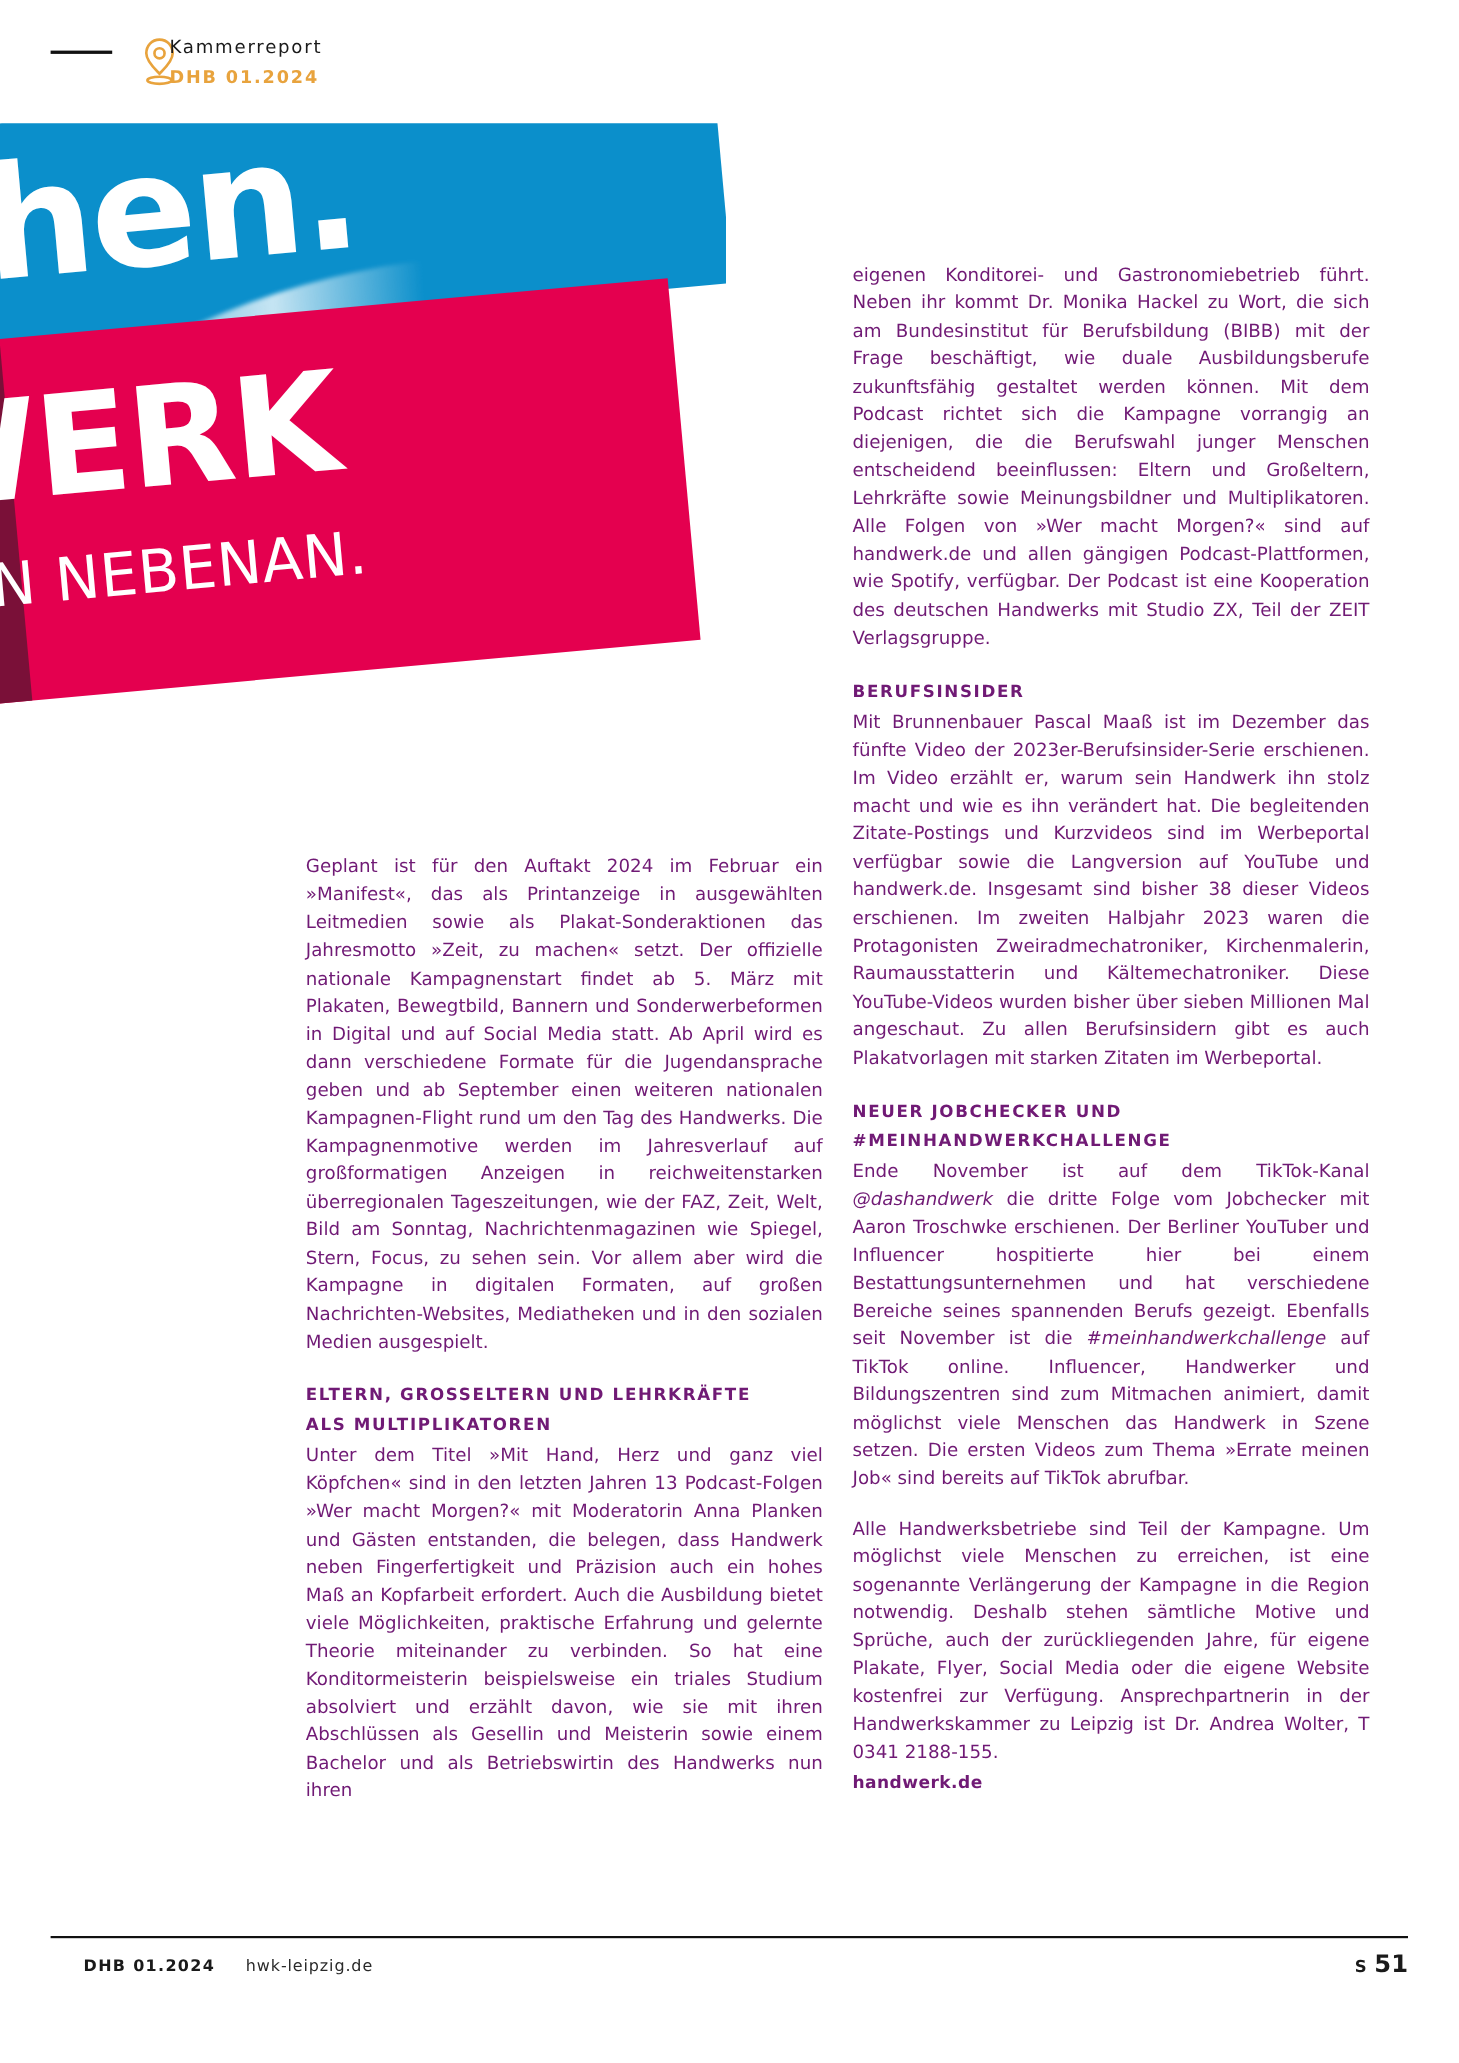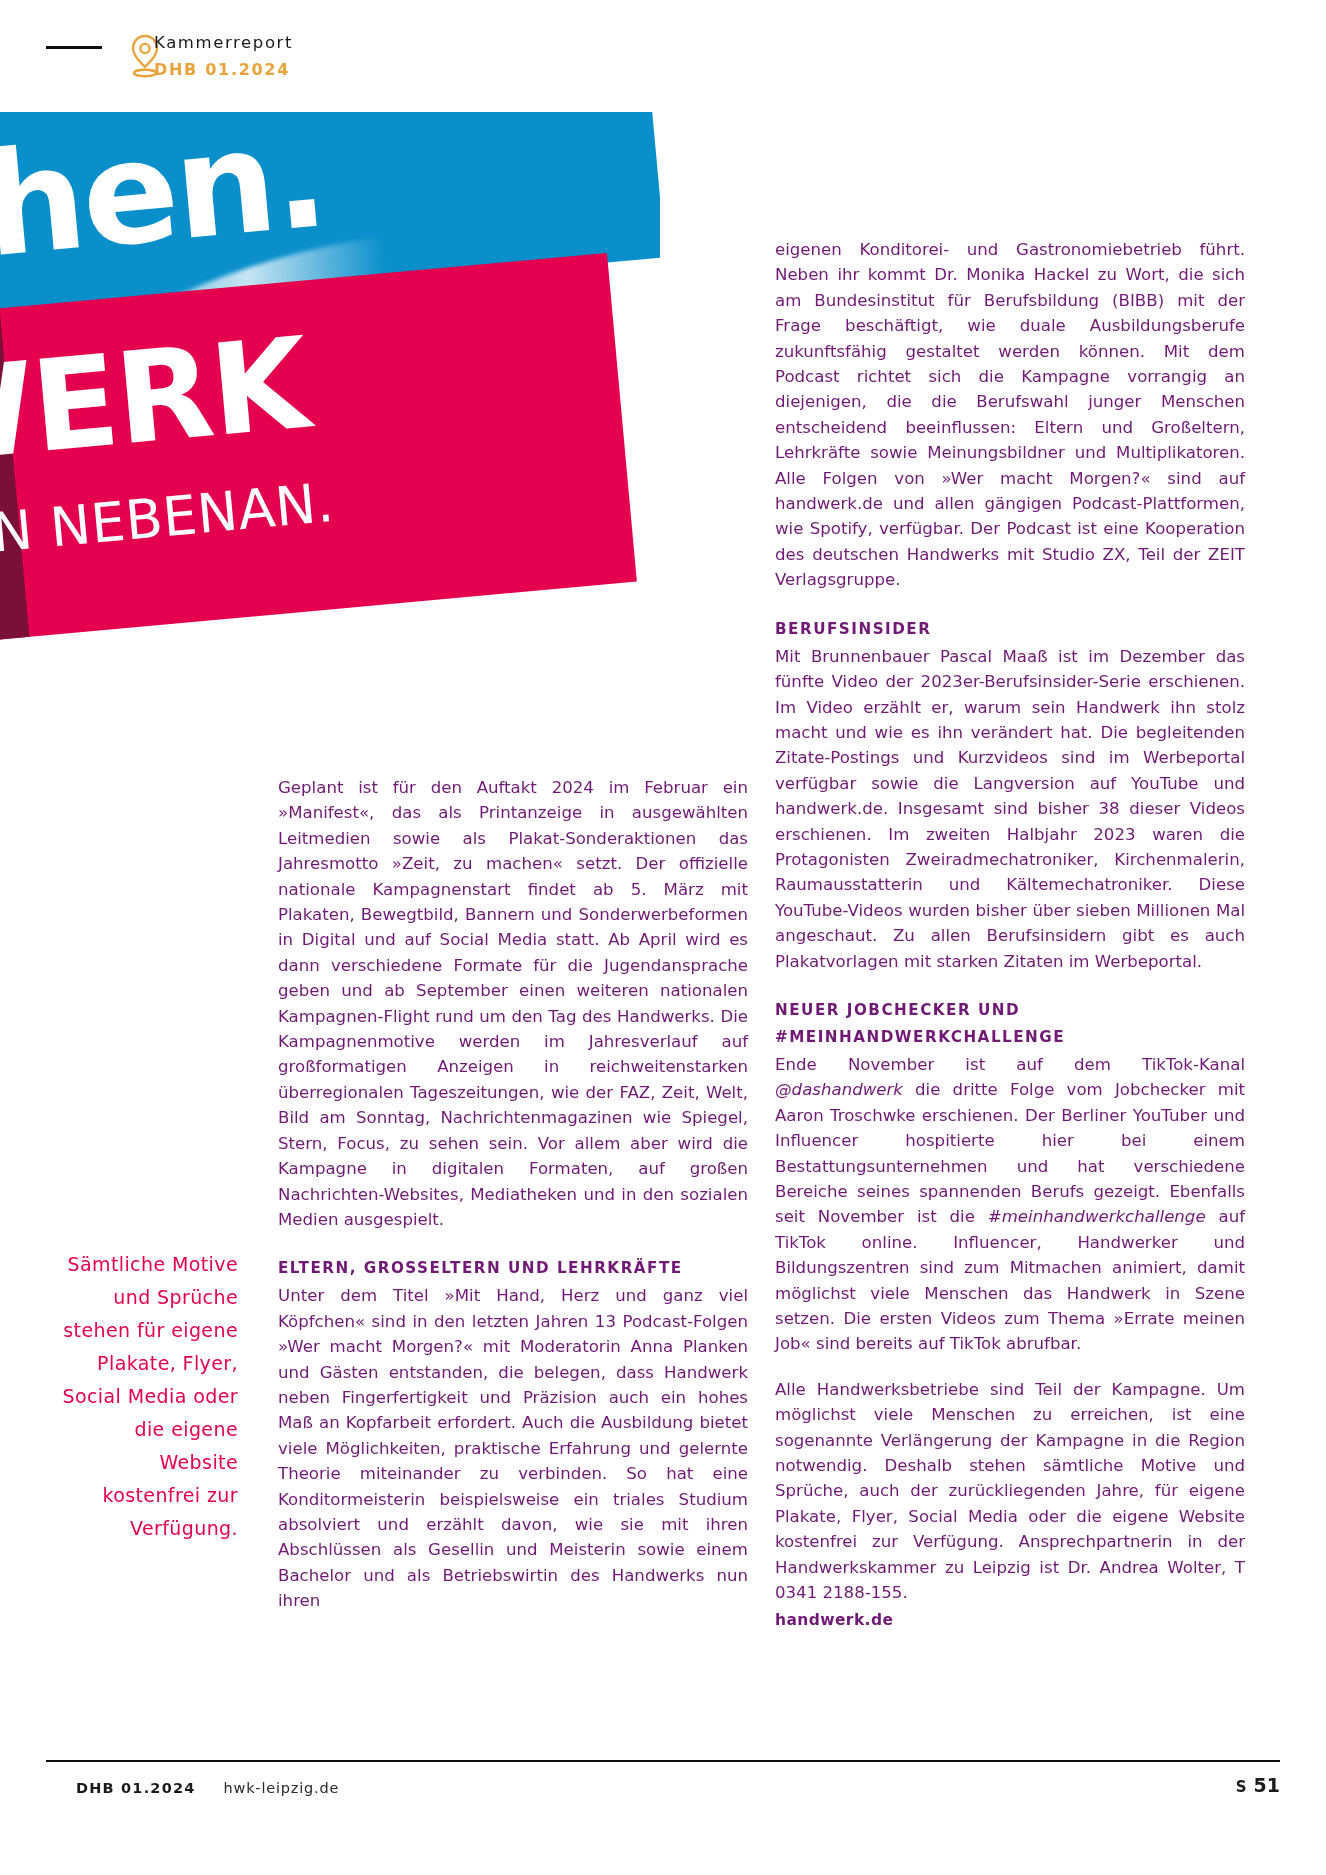--- a/index.html
+++ b/index.html
@@ -258,21 +258,21 @@
   }
   .footer-right {
     position: absolute;
     top: 14px;
     right: 0;
     font-size: 15px;
     letter-spacing: 1px;
     font-weight: bold;
   }
   .footer-right .pagenum {
-    font-size: 19px;
+    font-size: 22px;
     letter-spacing: 0;
     margin-left: 6px;
   }
 </style>
 </head>
 <body>
 
 <div class="page">
 
   <div class="header">
@@ -293,26 +293,26 @@
   <div class="poster">
     <div class="poster-blue"></div>
     <div class="poster-blue-text">chen.</div>
     <div class="poster-swoosh"></div>
     <div class="poster-pink"></div>
     <div class="poster-pink-dark"></div>
     <div class="poster-werk">WERK</div>
     <div class="poster-nebenan">VON NEBENAN.</div>
   </div>
 
-  <div class="pullquote">Sämtliche Motive und Sprüche stehen für eigene Plakate, Flyer, Social Media oder die eigene Website kostenfrei zur Verfügung.</div>
 
   <div class="col col-mid">
     <p>Geplant ist für den Auftakt 2024 im Februar ein »Manifest«, das als Printanzeige in ausgewählten Leitmedien sowie als Plakat-Sonderaktionen das Jahresmotto »Zeit, zu machen« setzt. Der offizielle nationale Kampagnenstart findet ab 5. März mit Plakaten, Bewegtbild, Bannern und Sonderwerbeformen in Digital und auf Social Media statt. Ab April wird es dann verschiedene Formate für die Jugendansprache geben und ab September einen weiteren nationalen Kampagnen-Flight rund um den Tag des Handwerks. Die Kampagnenmotive werden im Jahresverlauf auf großformatigen Anzeigen in reichweitenstarken überregionalen Tageszeitungen, wie der FAZ, Zeit, Welt, Bild am Sonntag, Nachrichtenmagazinen wie Spiegel, Stern, Focus, zu sehen sein. Vor allem aber wird die Kampagne in digitalen Formaten, auf großen Nachrichten-Websites, Mediatheken und in den sozialen Medien ausgespielt.</p>
     <div class="spacer"></div>
     <h2 class="sec">ELTERN, GROSSELTERN UND LEHRKRÄFTE</h2>
+    <h2 class="sec">ALS MULTIPLIKATOREN</h2>
     <p>Unter dem Titel »Mit Hand, Herz und ganz viel Köpfchen« sind in den letzten Jahren 13 Podcast-Folgen »Wer macht Morgen?« mit Moderatorin Anna Planken und Gästen entstanden, die belegen, dass Handwerk neben Fingerfertigkeit und Präzision auch ein hohes Maß an Kopfarbeit erfordert. Auch die Ausbildung bietet viele Möglichkeiten, praktische Erfahrung und gelernte Theorie miteinander zu verbinden. So hat eine Konditormeisterin beispielsweise ein triales Studium absolviert und erzählt davon, wie sie mit ihren Abschlüssen als Gesellin und Meisterin sowie einem Bachelor und als Betriebswirtin des Handwerks nun ihren</p>
   </div>
 
   <div class="col col-right">
     <p>eigenen Konditorei- und Gastronomiebetrieb führt. Neben ihr kommt Dr. Monika Hackel zu Wort, die sich am Bundesinstitut für Berufsbildung (BIBB) mit der Frage beschäftigt, wie duale Ausbildungsberufe zukunftsfähig gestaltet werden können. Mit dem Podcast richtet sich die Kampagne vorrangig an diejenigen, die die Berufswahl junger Menschen entscheidend beeinflussen: Eltern und Großeltern, Lehrkräfte sowie Meinungsbildner und Multiplikatoren. Alle Folgen von »Wer macht Morgen?« sind auf handwerk.de und allen gängigen Podcast-Plattformen, wie Spotify, verfügbar. Der Podcast ist eine Kooperation des deutschen Handwerks mit Studio ZX, Teil der ZEIT Verlagsgruppe.</p>
     <div class="spacer"></div>
     <h2 class="sec">BERUFSINSIDER</h2>
     <p>Mit Brunnenbauer Pascal Maaß ist im Dezember das fünfte Video der 2023er-Berufsinsider-Serie erschienen. Im Video erzählt er, warum sein Handwerk ihn stolz macht und wie es ihn verändert hat. Die begleitenden Zitate-Postings und Kurzvideos sind im Werbeportal verfügbar sowie die Langversion auf YouTube und handwerk.de. Insgesamt sind bisher 38 dieser Videos erschienen. Im zweiten Halbjahr 2023 waren die Protagonisten Zweiradmechatroniker, Kirchenmalerin, Raumausstatterin und Kältemechatroniker. Diese YouTube-Videos wurden bisher über sieben Millionen Mal angeschaut. Zu allen Berufsinsidern gibt es auch Plakatvorlagen mit starken Zitaten im Werbeportal.</p>
     <div class="spacer"></div>
     <h2 class="sec">NEUER JOBCHECKER UND</h2>

